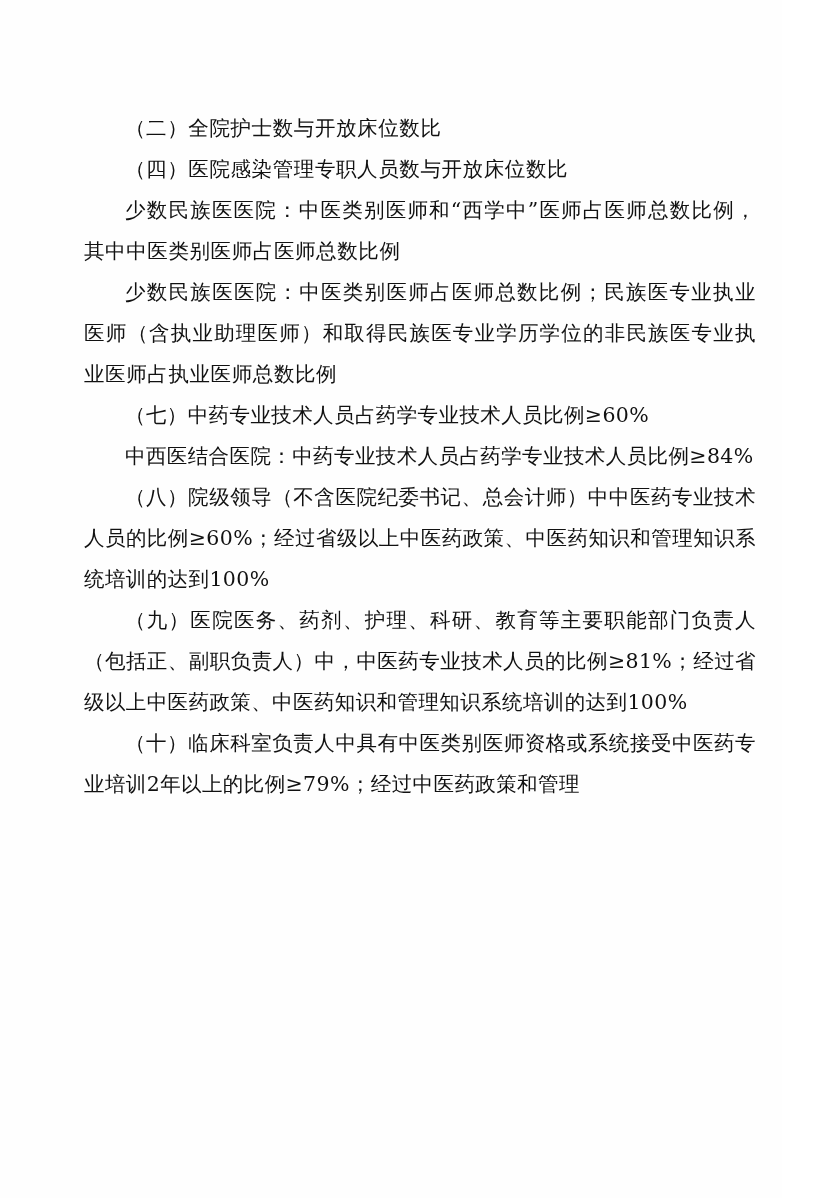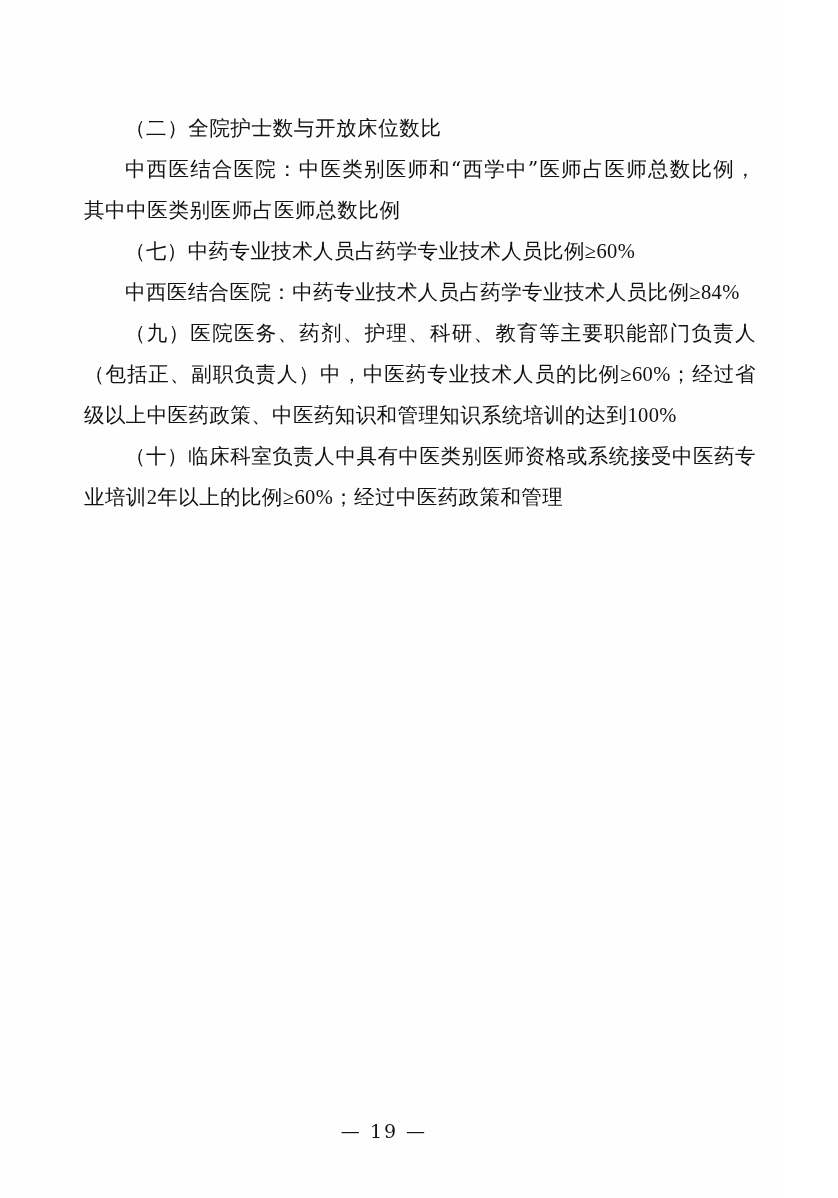--- a/index.html
+++ b/index.html
@@ -29,21 +29,20 @@
     letter-spacing: 0.6px;
     text-align: justify;
     text-justify: inter-ideograph;
     margin: 0 0 0 0;
     text-indent: 41px;
     word-break: break-all;
     color: #111111;
   }
   .para.nospace {
     letter-spacing: 0.4px;
-    font-family: Liberation Serif, serif;
   }
   .footer {
     position: absolute;
     left: 0;
     right: 0;
     bottom: 56px;
     text-align: center;
     font-size: 19px;
     letter-spacing: 2px;
     color: #141414;
@@ -54,24 +53,24 @@
     padding-right: 14px;
   }
 </style>
 </head>
 <body>
 
 <div class="page">
 
   <div class="content">
     <p class="para">（二）全院护士数与开放床位数比</p>
-    <p class="para">中西医结合医院：中医类别医师和“西学中”医师占医师总数比例，其中中医类别医师占医师总数比例</p>
+    <p class="para">（四）医院感染管理专职人员数与开放床位数比</p>
+    <p class="para">少数民族医医院：中医类别医师和“西学中”医师占医师总数比例，其中中医类别医师占医师总数比例</p>
+    <p class="para">少数民族医医院：中医类别医师占医师总数比例；民族医专业执业医师（含执业助理医师）和取得民族医专业学历学位的非民族医专业执业医师占执业医师总数比例</p>
     <p class="para nospace">（七）中药专业技术人员占药学专业技术人员比例≥60%</p>
     <p class="para nospace">中西医结合医院：中药专业技术人员占药学专业技术人员比例≥84%</p>
-    <p class="para nospace">（九）医院医务、药剂、护理、科研、教育等主要职能部门负责人（包括正、副职负责人）中，中医药专业技术人员的比例≥60%；经过省级以上中医药政策、中医药知识和管理知识系统培训的达到100%</p>
-    <p class="para nospace">（十）临床科室负责人中具有中医类别医师资格或系统接受中医药专业培训2年以上的比例≥60%；经过中医药政策和管理</p>
+    <p class="para nospace">（八）院级领导（不含医院纪委书记、总会计师）中中医药专业技术人员的比例≥60%；经过省级以上中医药政策、中医药知识和管理知识系统培训的达到100%</p>
+    <p class="para nospace">（九）医院医务、药剂、护理、科研、教育等主要职能部门负责人（包括正、副职负责人）中，中医药专业技术人员的比例≥81%；经过省级以上中医药政策、中医药知识和管理知识系统培训的达到100%</p>
+    <p class="para nospace">（十）临床科室负责人中具有中医类别医师资格或系统接受中医药专业培训2年以上的比例≥79%；经过中医药政策和管理</p>
   </div>
 
-  <div class="footer">
-    <span class="page-num">— 19 —</span>
-  </div>
 
 </div>
 
 </body></html>

